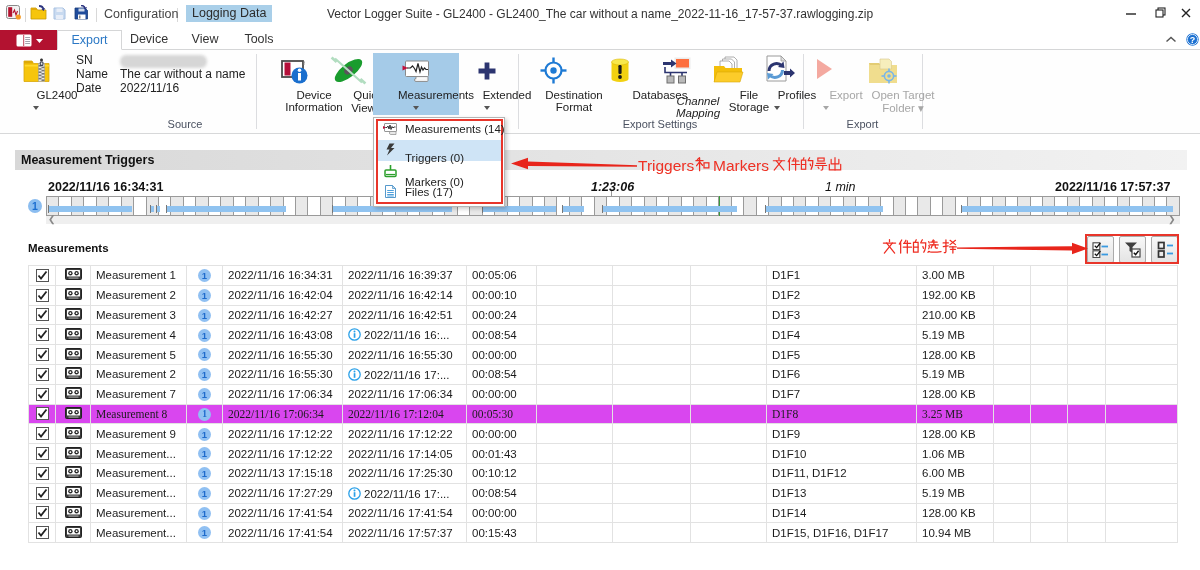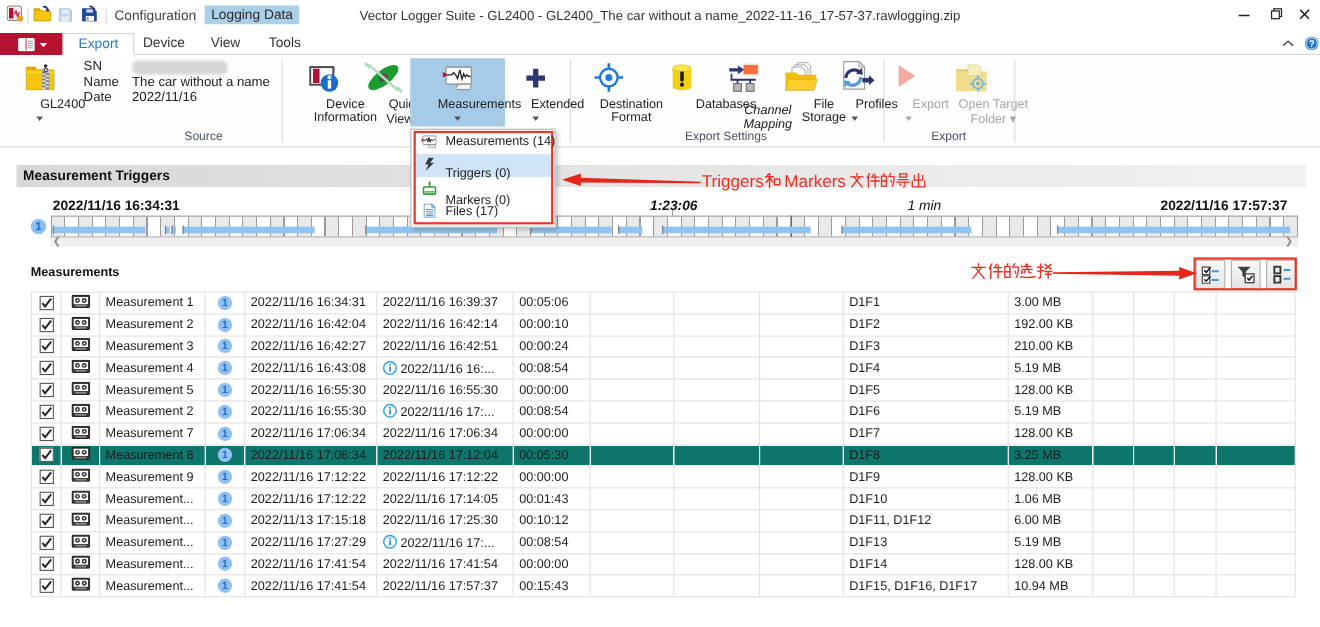--- a/index.html
+++ b/index.html
@@ -29,21 +29,21 @@
 .tl-date{font-size:12.5px;font-weight:bold;color:#111;}
 .cellband{top:196px;height:20px;background:repeating-linear-gradient(90deg,#9a9a9a 0px,#9a9a9a 1px,#e9e9e9 1px,#e9e9e9 12.45px,#9a9a9a 12.45px,#9a9a9a 13.45px,#ffffff 13.45px,#ffffff 24.9px);border-top:1px solid #9a9a9a;border-bottom:1px solid #9a9a9a;}
 .bluebar{top:206px;height:6px;background:#90c3f0;}
 #scrollrow{left:46px;top:216px;width:1134px;height:8px;background:#efefef;}
 
 #mlabel{left:28px;top:242px;font-size:11.5px;font-weight:bold;color:#111;}
 table{border-collapse:collapse;table-layout:fixed;}
 #mtable{left:28px;top:265px;}
 #mtable td,#mtable th{border:1px solid #e2e2e2;font-size:11.5px;font-weight:normal;text-align:left;padding:0 0 0 5px;white-space:nowrap;overflow:hidden;height:19.8px;color:#1b1b1b;}
 #mtable th{height:24px;color:#333;font-size:12px;}
-.rowhl td{background:#0f766e;}
+.rowhl td{background:#d946ef;font-family:Liberation Serif, serif;}
 .ck{width:13px;height:13px;border:1px solid #555;background:#fff;display:block;margin:0 auto;position:relative;}
 .cellc{text-align:center !important;padding:0 !important;}
 .badge{display:inline-block;width:13px;height:13px;border-radius:50%;background:#90c0f2;color:#1f6bcc;font-size:9.5px;font-weight:bold;text-align:center;line-height:13px;vertical-align:middle;}
 
 .red{color:#ee3124;}
 
 .tbtn{top:236px;width:27px;height:27px;background:linear-gradient(#f8f8f8,#e4e4e4);border:1px solid #ababab;border-radius:2px;}
 
 #menu{left:373px;top:117px;width:132px;height:90px;background:#fff;border:1px solid #b5b5b5;box-shadow:2px 2px 4px rgba(0,0,0,0.2);}
 #menured{left:376px;top:119px;width:127px;height:85px;border:2px solid #e8352a;}

